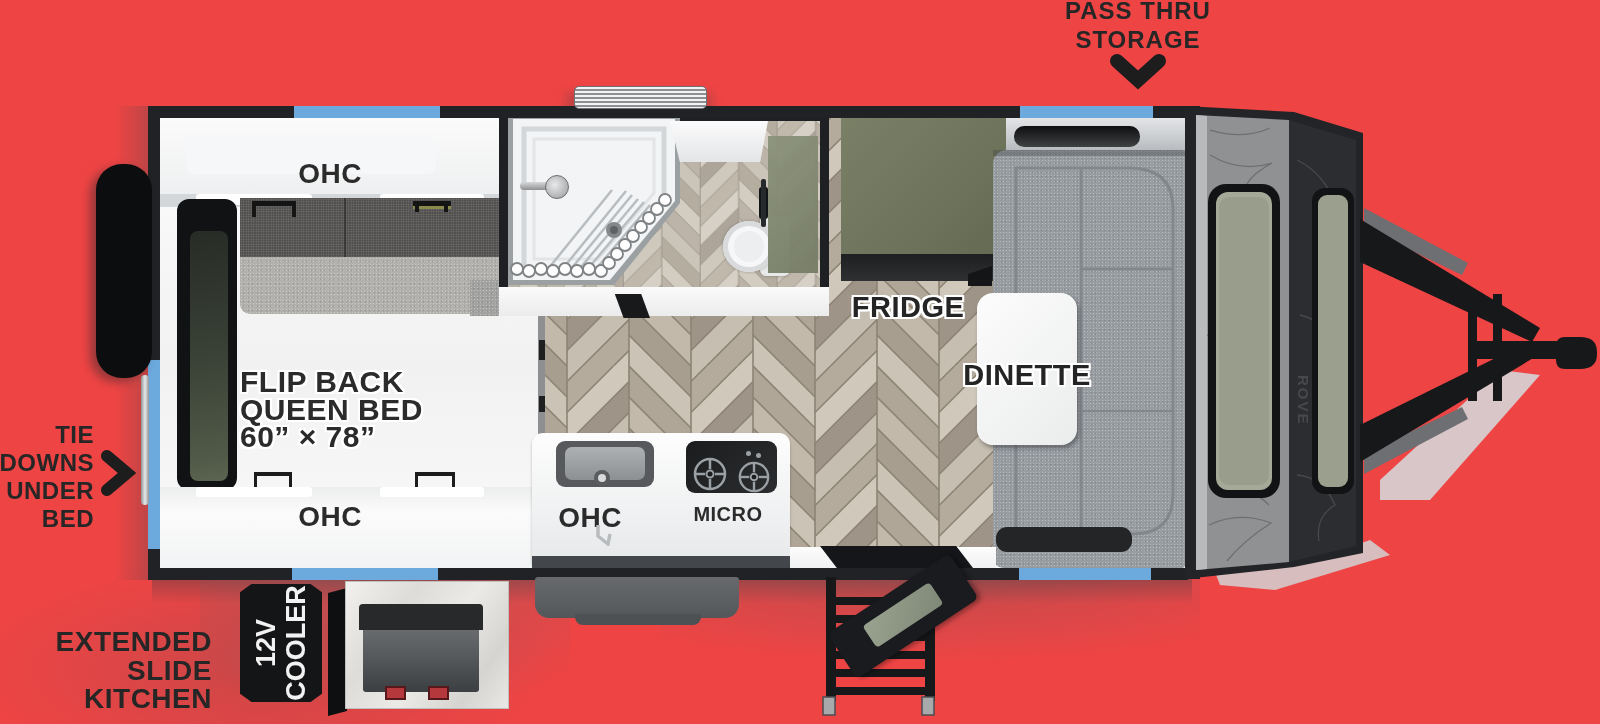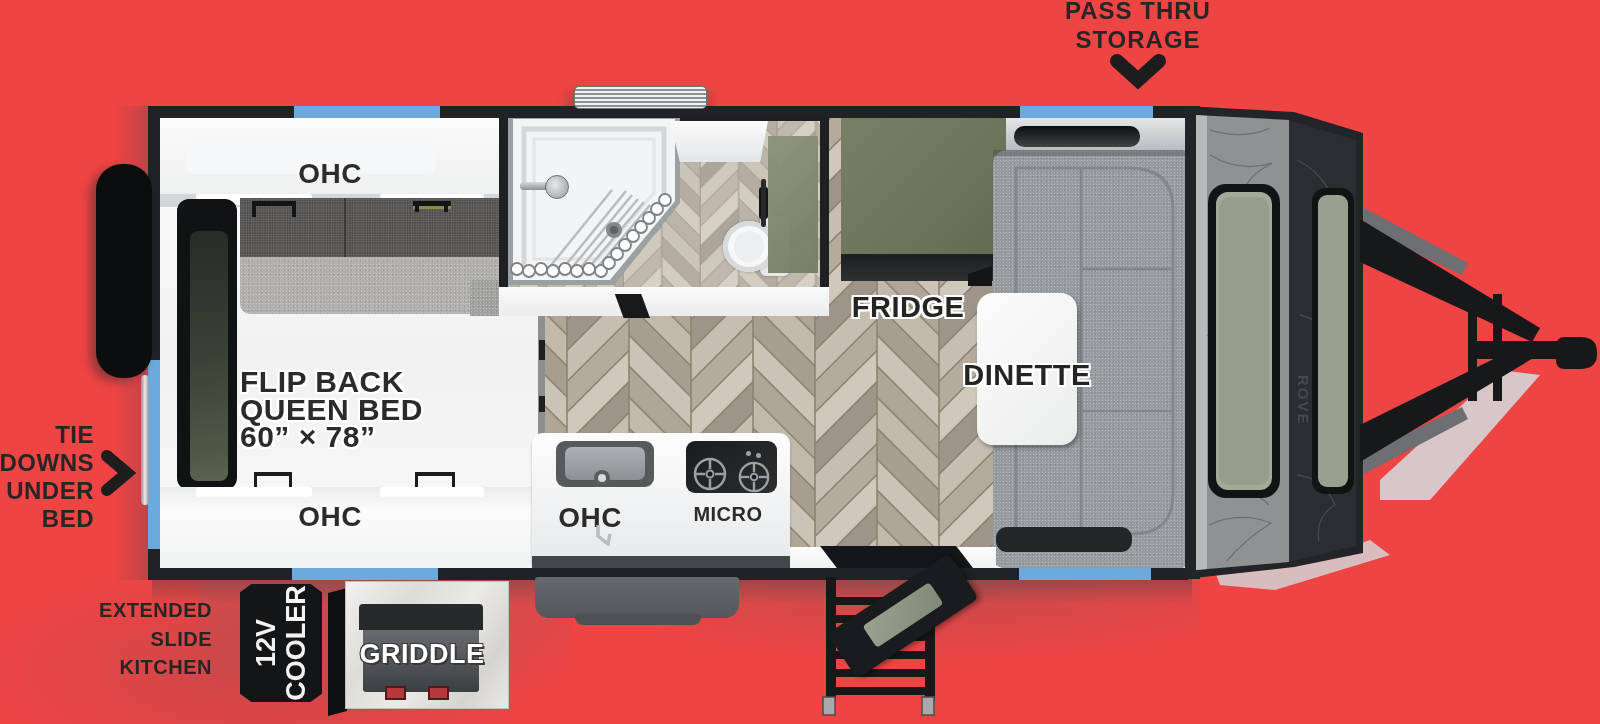--- a/index.html
+++ b/index.html
@@ -31,21 +31,21 @@
   <svg class="abs" style="left:1108px;top:54px;" width="60" height="40" viewBox="0 0 60 40">
       <polyline points="9,7 30,26 51,7" fill="none" stroke="#1d1d1d" stroke-width="14" stroke-linecap="round" stroke-linejoin="miter"></polyline>
     </svg>
 
   <div class="lbl" style="left:-6px;top:421px;width:100px;text-align:right;font-size:24px;line-height:28px;">TIE<br>DOWNS<br>UNDER<br>BED</div>
 
   <svg class="abs" style="left:100px;top:450px;" width="36" height="46" viewBox="0 0 36 46">
       <polyline points="7,6 27,23 7,40" fill="none" stroke="#1d1d1d" stroke-width="12" stroke-linecap="round" stroke-linejoin="miter"></polyline>
     </svg>
 
-  <div class="lbl" style="left:0px;top:596px;width:212px;text-align:right;font-size:20px;line-height:28.5px;">EXTENDED<br>SLIDE<br>KITCHEN</div>
+  <div class="lbl" style="left:0px;top:628px;width:212px;text-align:right;font-size:28px;line-height:28.5px;">EXTENDED<br>SLIDE<br>KITCHEN</div>
 
 
 
   <div class="abs" style="left:160px;top:118px;width:1025px;height:450px;background:linear-gradient(to bottom,#ffffff, #f4f4f5 40%, #ffffff);"></div>
 
   <svg class="abs" style="left:505px;top:118px;" width="488" height="450">
     <defs>
         <pattern id="hbA" width="124" height="124" patternUnits="userSpaceOnUse">
           <rect width="124.0" height="124.0" fill="#b3aa9c"></rect>
           <polygon points="0.00,124.00 0.00,124.00 0.00,124.00" fill="#b0a698"></polygon>
@@ -409,15 +409,14 @@
   <div class="abs" style="left:328px;top:588px;width:19px;height:128px;background:#0e0f11;clip-path:polygon(0 4%,100% 0,100% 96%,0 100%);"></div>
 
   <div class="abs" style="left:345px;top:581px;width:162px;height:126px;background:linear-gradient(125deg,#f2f1ef 0%,#dddcd8 30%,#eceae7 55%,#d6d4d0 80%,#e9e8e5 100%);border:1px solid #bfbfbd;"></div>
 
   <div class="abs" style="left:363px;top:608px;width:116px;height:84px;background:linear-gradient(to bottom,#77797c 0%,#55585b 60%,#3c3f42 100%);border-radius:3px;"></div>
   <div class="abs" style="left:359px;top:604px;width:124px;height:26px;background:#27292b;border-radius:4px 4px 0 0;"></div>
 
   <div class="abs" style="left:385px;top:686px;width:17px;height:10px;background:#b5383d;border:2px solid #57181b;"></div>
   <div class="abs" style="left:428px;top:686px;width:17px;height:10px;background:#b5383d;border:2px solid #57181b;"></div>
 
-  <div class="lbl" style="left:332px;top:639px;width:180px;text-align:center;font-size:27px;color:#fff;text-shadow:2px 2px 0 #3a3a3a,-1px -1px 0 #3a3a3a,1px -1px 0 #3a3a3a,-1px 1px 0 #3a3a3a;">GRIDDLE</div>
 
 </div>
 
 </body></html>

